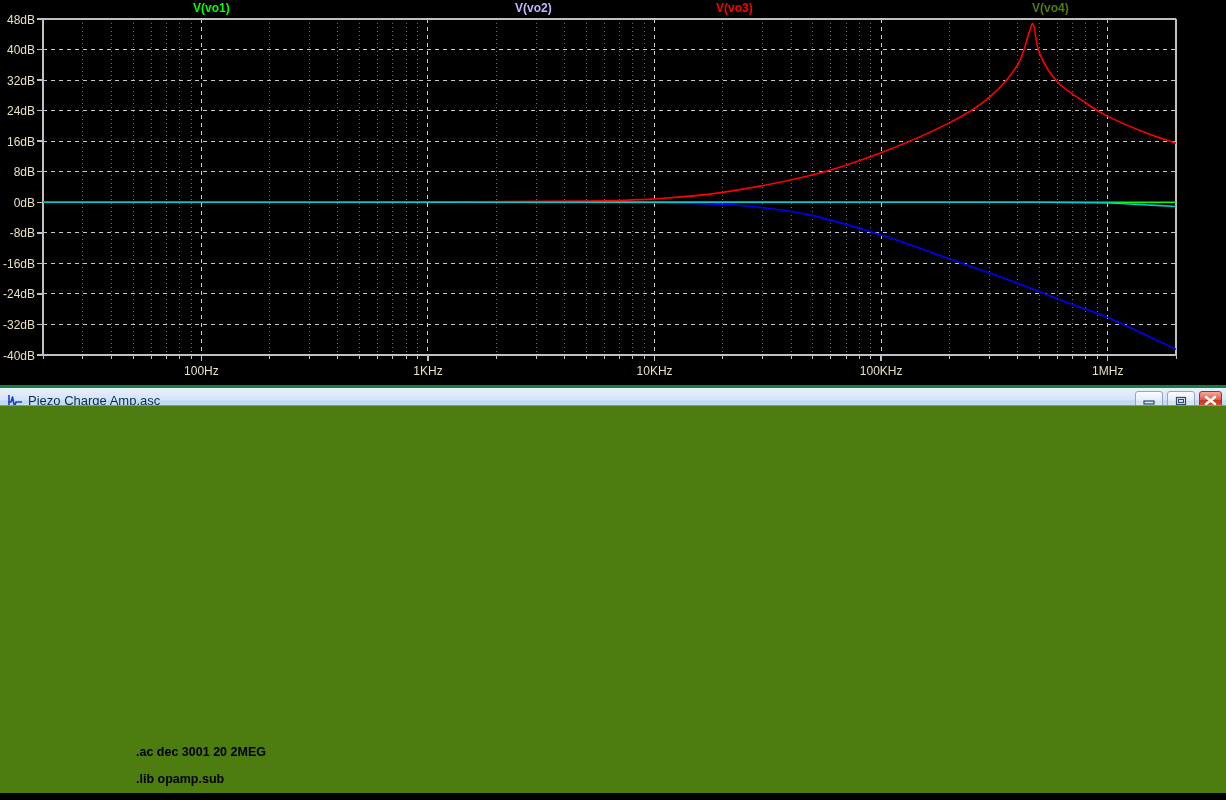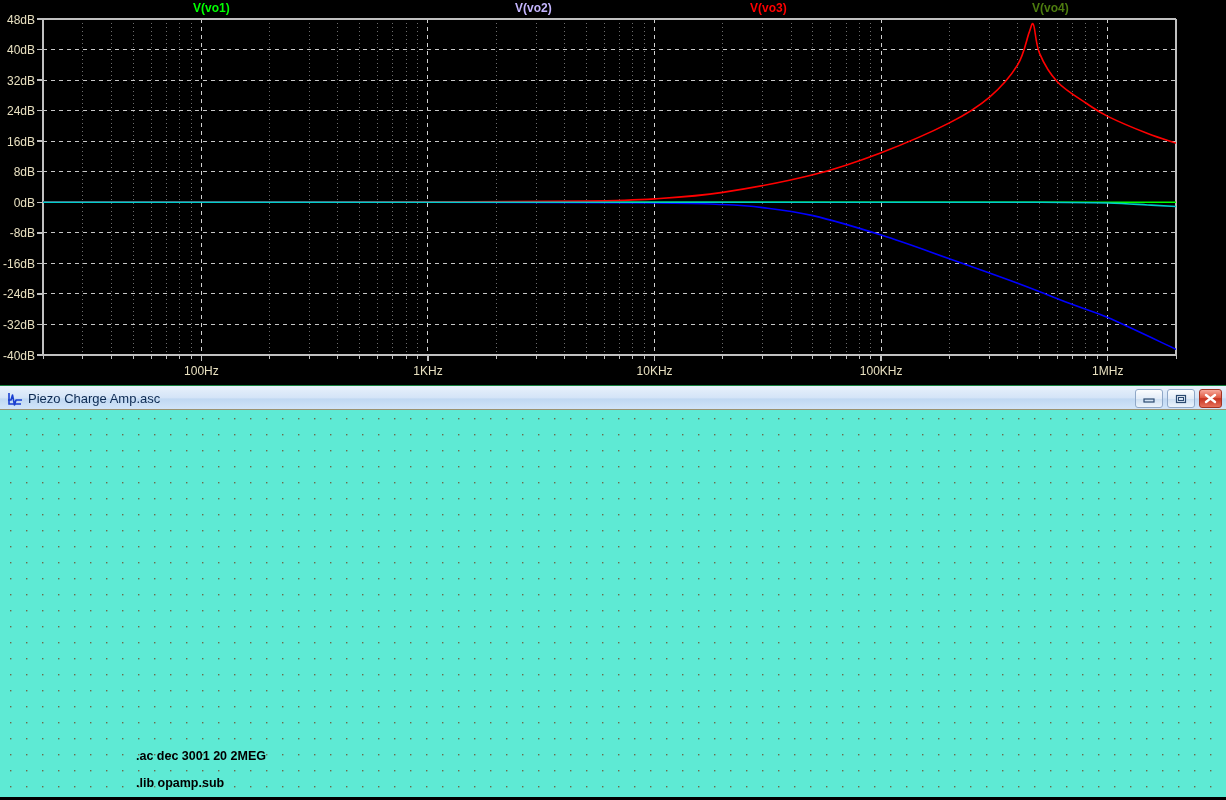--- a/index.html
+++ b/index.html
@@ -16,21 +16,21 @@
   .legend-lbl {
     position:absolute; top:1px; font-size:12px; font-weight:bold;
     font-family:"Liberation Sans", sans-serif;
     white-space:nowrap; letter-spacing:0px;
   }
 
   
   #schem-window {
     position:absolute; left:0; top:385px; width:1226px; height:371px;
     background:#d4d0c8;
-    border-top:1px solid #15803d;
+    border-top:3px solid #15803d;
   }
   #titlebar {
     position:absolute; left:0; top:0; width:1226px; height:27px;
     background:linear-gradient(to bottom,#e8f1fb 0%,#d4e4f7 45%,#c0d8f2 50%,#d6e8fb 100%);
     border-bottom:1px solid #8fa8c8;
   }
   #title-icon { position:absolute; left:6px; top:5px; width:18px; height:18px; }
   #title-text {
     position:absolute; left:28px; top:5px; font-size:13px; color:#0c2a52;
     font-family:"Liberation Sans", sans-serif; white-space:nowrap;
@@ -44,22 +44,22 @@
   #btn-min { left:1135px; }
   #btn-max { left:1167px; }
   #btn-close {
     left:1199px; width:23px;
     background:linear-gradient(to bottom,#f7a89a 0%,#e05a43 45%,#c63320 51%,#e7705a 100%);
     border:1px solid #a23322;
   }
   .wbtn svg { position:absolute; left:0; top:0; }
 
   #canvas {
-    position:absolute; left:0; top:23px; width:1226px; height:388px;
-    background:#5eead4;
+    position:absolute; left:0; top:17px; width:1226px; height:388px;
+    background:#4d7c0f;
     border-top:1px solid #9a9270;
     overflow:hidden;
   }
   #schem-svg { position:absolute; left:0; top:0; }
 </style>
 </head>
 <body>
 
 <div id="waveform">
   <svg id="plot-svg" width="1226" height="385">
@@ -207,21 +207,21 @@
       <g clip-path="url(#plotclip)">
         <path d="M43.00,202.27 C69.40,202.27 137.22,202.27 201.39,202.27 C265.55,202.27 352.45,202.27 427.99,202.27 C503.52,202.27 579.05,202.27 654.59,202.27 C730.12,202.27 805.65,202.27 881.19,202.27 C956.72,202.27 1058.65,202.27 1107.79,202.27 C1156.92,202.27 1164.63,202.27 1176.00,202.27" fill="none" stroke="#00ff00" stroke-width="1.6" stroke-linejoin="round" stroke-linecap="round"></path>
         <path d="M43.00,202.27 C69.40,202.27 137.22,202.27 201.39,202.27 C265.55,202.27 352.45,202.15 427.99,202.27 C503.52,202.40 605.45,202.65 654.59,203.04 C703.72,203.42 704.78,203.80 722.80,204.56 C740.82,205.33 747.67,205.77 762.70,207.62 C777.73,209.46 793.23,211.05 812.97,215.64 C832.72,220.22 858.45,227.92 881.19,235.11 C903.92,242.30 926.66,250.76 949.40,258.78 C972.14,266.80 997.07,275.58 1017.61,283.22 C1038.16,290.85 1057.66,298.87 1072.69,304.60 C1087.71,310.33 1090.57,310.14 1107.79,317.58 C1125.01,325.03 1164.63,343.99 1176.00,349.27" fill="none" stroke="#0000ff" stroke-width="1.6" stroke-linejoin="round" stroke-linecap="round"></path>
         <path d="M43.00,202.27 C69.40,202.27 137.22,202.30 201.39,202.27 C265.55,202.24 363.82,202.27 427.99,202.08 C492.15,201.89 548.61,201.67 586.37,201.13 C624.14,200.59 631.85,200.30 654.59,198.84 C677.32,197.37 696.40,196.35 722.80,192.35 C749.20,188.34 786.58,181.40 812.97,174.78 C839.37,168.16 858.45,161.29 881.19,152.64 C903.92,143.98 931.38,132.08 949.40,122.85 C967.42,113.63 977.93,106.95 989.30,97.27 C1000.67,87.60 1010.96,75.64 1017.61,64.82 C1024.26,54.00 1026.56,39.05 1029.20,32.36 C1031.85,25.68 1031.76,21.23 1033.48,24.73 C1035.21,28.23 1035.57,43.82 1039.57,53.36 C1043.58,62.91 1049.81,73.73 1057.52,82.00 C1065.22,90.27 1077.45,97.27 1085.83,103.00 C1094.21,108.73 1097.48,111.27 1107.79,116.36 C1118.10,121.45 1136.32,129.09 1147.69,133.55 C1159.06,138.00 1171.28,141.50 1176.00,143.09" fill="none" stroke="#ff0000" stroke-width="1.6" stroke-linejoin="round" stroke-linecap="round"></path>
         <path d="M43.00,202.27 C69.40,202.27 137.22,202.27 201.39,202.27 C265.55,202.27 352.45,202.27 427.99,202.27 C503.52,202.27 579.05,202.27 654.59,202.27 C730.12,202.27 817.02,202.27 881.19,202.27 C945.35,202.27 1001.81,202.15 1039.57,202.27 C1077.34,202.40 1089.77,202.59 1107.79,203.04 C1125.81,203.48 1136.32,204.37 1147.69,204.95 C1159.06,205.52 1171.28,206.22 1176.00,206.47" fill="none" stroke="#00cccc" stroke-width="1.6" stroke-linejoin="round" stroke-linecap="round"></path>
       </g>
     </svg>
 
   <div class="legend-lbl" style="color: rgb(0, 255, 0); left: 193px;">V(vo1)</div>
   <div class="legend-lbl" style="color: #c4b5fd; left: 515px;">V(vo2)</div>
-  <div class="legend-lbl" style="color: rgb(255, 0, 0); left: 750px; text-align: center;">V(vo3)</div>
+  <div class="legend-lbl" style="color: rgb(255, 0, 0); left: 716px; text-align: center;">V(vo3)</div>
   <div class="legend-lbl" style="color: #4d7c0f; left: 1032px;">V(vo4)</div>
 </div>
 
 <div id="schem-window">
 
   <div id="titlebar">
     <svg id="title-icon" viewBox="0 0 18 18">
       <path d="M3 2 L3 13 L15 13" stroke="#1a3fd0" stroke-width="1.6" fill="none"></path>
       <path d="M2 9 L5 9 L6.5 4 L8.5 14 L10 9 L16 9" stroke="#1a3fd0" stroke-width="1.6" fill="none" stroke-linejoin="round"></path>
     </svg>

